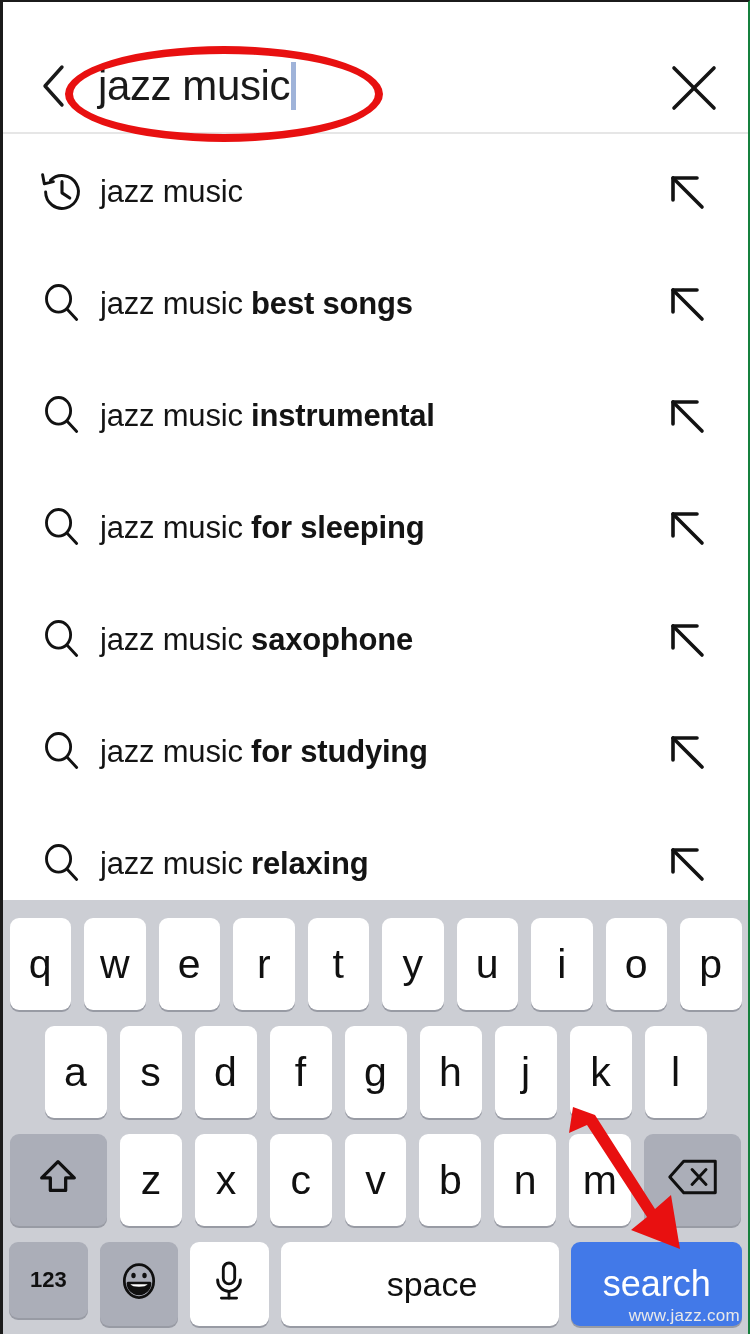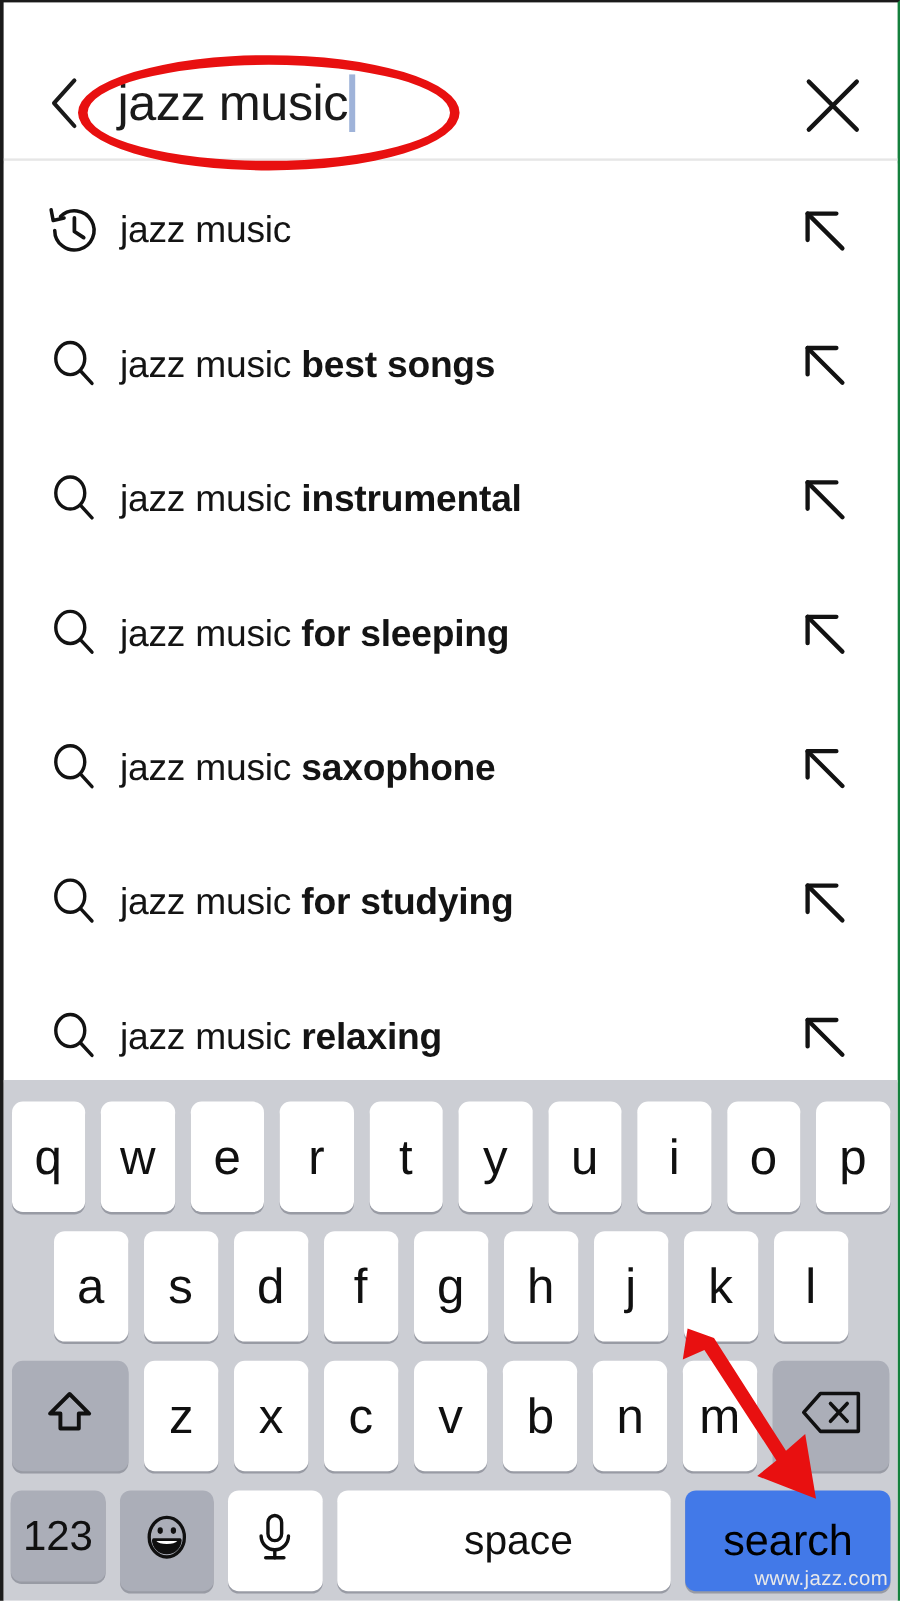--- a/index.html
+++ b/index.html
@@ -147,27 +147,27 @@
     color: #101010;
     font-family: "Liberation Sans", sans-serif;
     line-height: 1;
     box-sizing: border-box;
   }
   .key.gray {
     background: #abaeb8;
   }
   .key.blue {
     background: #4279e8;
-    color: #000000;
+    color: #ffffff;
   }
   #kb-row1 .key { width: 62px; height: 92px; margin: 0 6.5px; }
   #kb-row2 .key { width: 62px; height: 92px; margin: 0 6.5px; }
   #kb-row3 .key { width: 62px; height: 92px; margin: 0 6.5px; }
   #kb-row3 .wide { width: 98px; }
-  #kb-row4 .k123   { width: 82px; height: 76px; margin: 0 6px; font-size: 35px; }
+  #kb-row4 .k123   { width: 82px; height: 76px; margin: 0 6px; font-size: 22px; font-weight: bold; }
   #kb-row4 .kemoji { width: 82px; height: 84px; margin: 0 6px; }
   #kb-row4 .kmic   { width: 82px; height: 84px; margin: 0 6px; }
   #kb-row4 .kspace { width: 290px; height: 84px; margin: 0 6px; font-size: 34px; padding-left: 24px; }
   #kb-row4 .ksearch{ width: 178px; height: 84px; margin: 0 6px; font-size: 36px; }
 
   
   #ellipse-annot {
     position: absolute;
     left: 62px;
     top: 44px;

